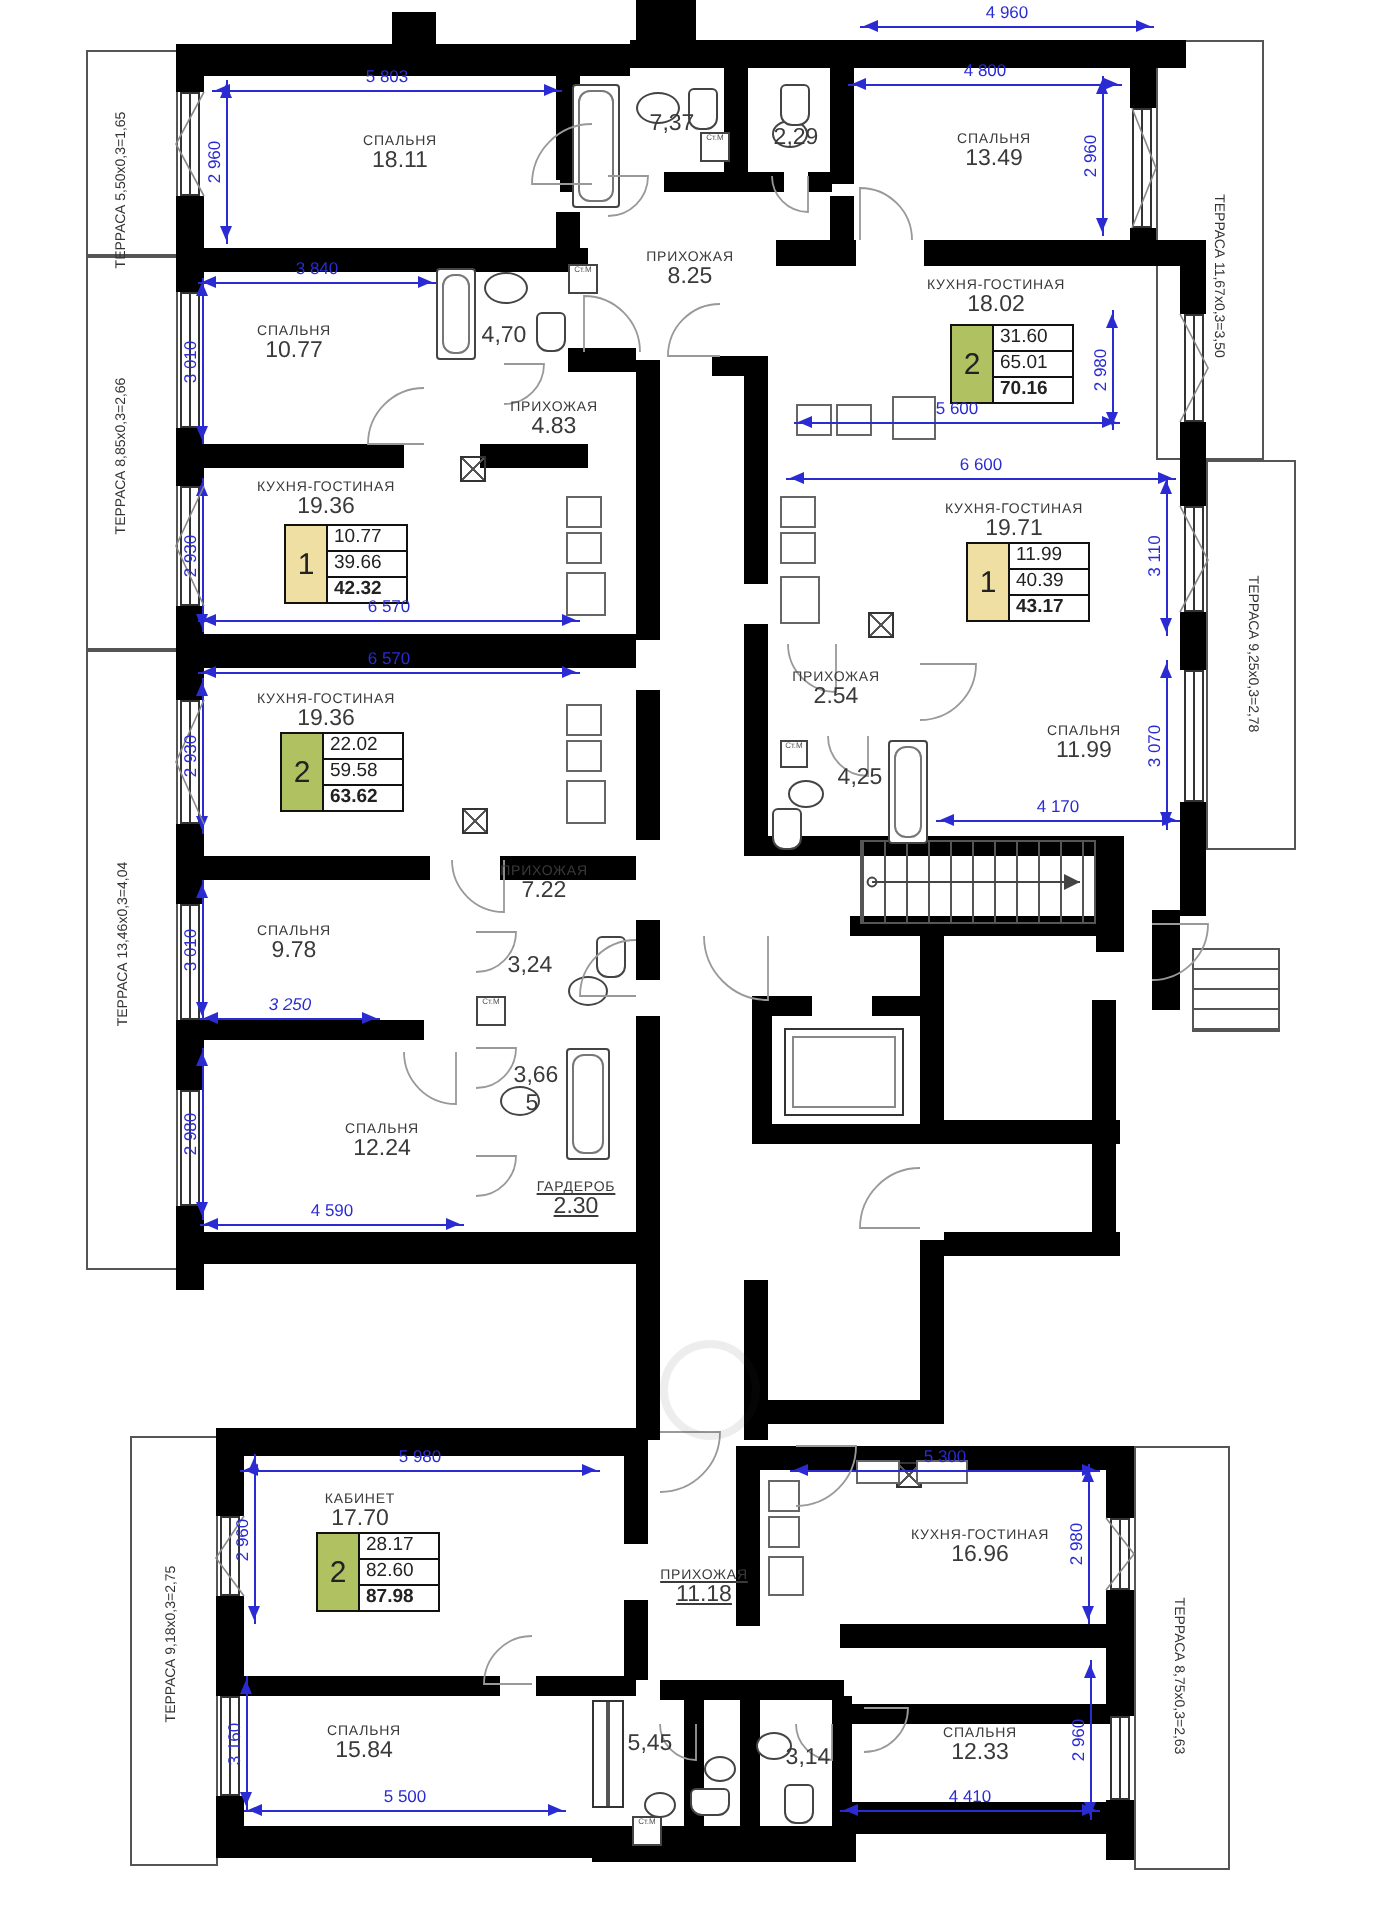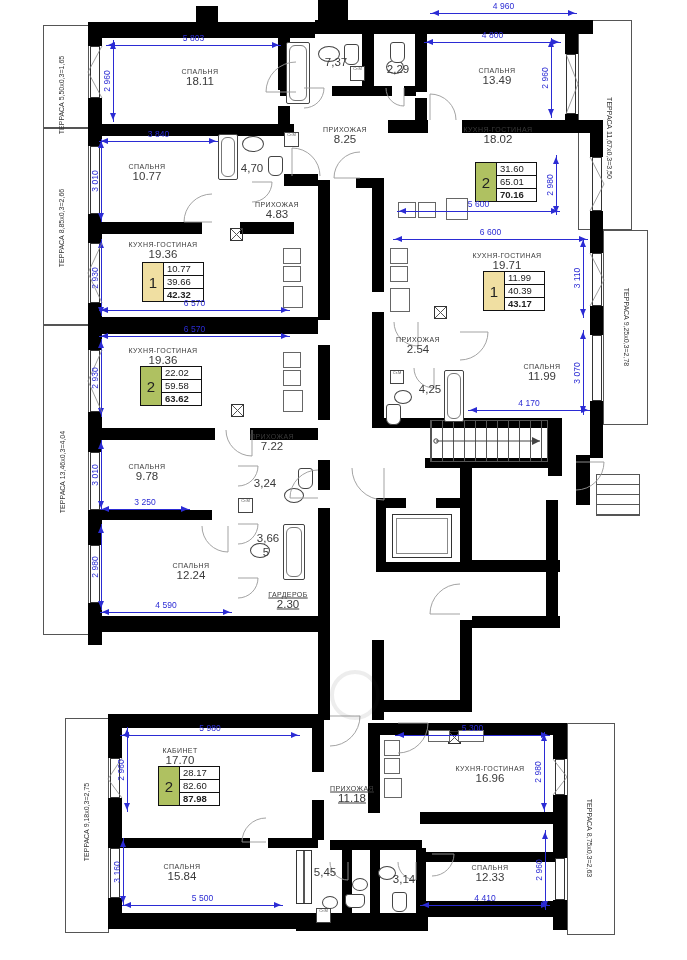--- a/index.html
+++ b/index.html
@@ -277,21 +277,21 @@
     <div class="dim-label h" style="left: 194.5px; top: 308px;">6 570</div>
     <div class="dim dim-h" style="left: 99px; top: 336px; width: 191px; height: 1px;"></div>
     <div class="dim-label h" style="left: 194.5px; top: 334px;">6 570</div>
     <div class="dim dim-v" style="left: 583px; top: 238px; width: 1px; height: 80px;"></div>
     <div class="dim-label v" style="left: 577px; top: 278px;">3 110</div>
     <div class="dim dim-v" style="left: 101px; top: 339px; width: 1px; height: 78px;"></div>
     <div class="dim-label v" style="left: 95px; top: 378px;">2 930</div>
     <div class="dim dim-v" style="left: 101px; top: 440px; width: 1px; height: 70px;"></div>
     <div class="dim-label v" style="left: 95px; top: 475px;">3 010</div>
     <div class="dim dim-h" style="left: 100px; top: 509px; width: 90px; height: 1px;"></div>
-    <div class="dim-label h" style="left: 145px; top: 507px;">3 250</div>
+    <div class="dim-label h" style="left: 145px; top: 507px; font-style: italic;">3 250</div>
     <div class="dim dim-v" style="left: 101px; top: 524px; width: 1px; height: 86px;"></div>
     <div class="dim-label v" style="left: 95px; top: 567px;">2 980</div>
     <div class="dim dim-h" style="left: 100px; top: 612px; width: 132px; height: 1px;"></div>
     <div class="dim-label h" style="left: 166px; top: 610px;">4 590</div>
     <div class="dim dim-h" style="left: 468px; top: 410px; width: 122px; height: 1px;"></div>
     <div class="dim-label h" style="left: 529px; top: 408px;">4 170</div>
     <div class="dim dim-v" style="left: 583px; top: 330px; width: 1px; height: 85px;"></div>
     <div class="dim-label v" style="left: 577px; top: 372.5px;">3 070</div>
     <div class="dim dim-h" style="left: 120px; top: 735px; width: 180px; height: 1px;"></div>
     <div class="dim-label h" style="left: 210px; top: 733px;">5 980</div>
@@ -320,21 +320,21 @@
       <div class="room-area">2,29</div>
     </div>
     <div class="room-label" style="left: 497px; top: 76px;">
       <div class="room-name">СПАЛЬНЯ</div>
       <div class="room-area">13.49</div>
     </div>
     <div class="room-label" style="left: 345px; top: 135px;">
       <div class="room-name">ПРИХОЖАЯ</div>
       <div class="room-area">8.25</div>
     </div>
-    <div class="room-label" style="left: 498px; top: 135px;">
+    <div class="room-label" style="left: 498px; top: 149px;">
       <div class="room-name">КУХНЯ-ГОСТИНАЯ</div>
       <div class="room-area">18.02</div>
     </div>
     <div class="room-label" style="left: 147px; top: 172px;">
       <div class="room-name">СПАЛЬНЯ</div>
       <div class="room-area">10.77</div>
     </div>
     <div class="room-label" style="left: 252px; top: 168px;">
       <div class="room-area">4,70</div>
     </div>

